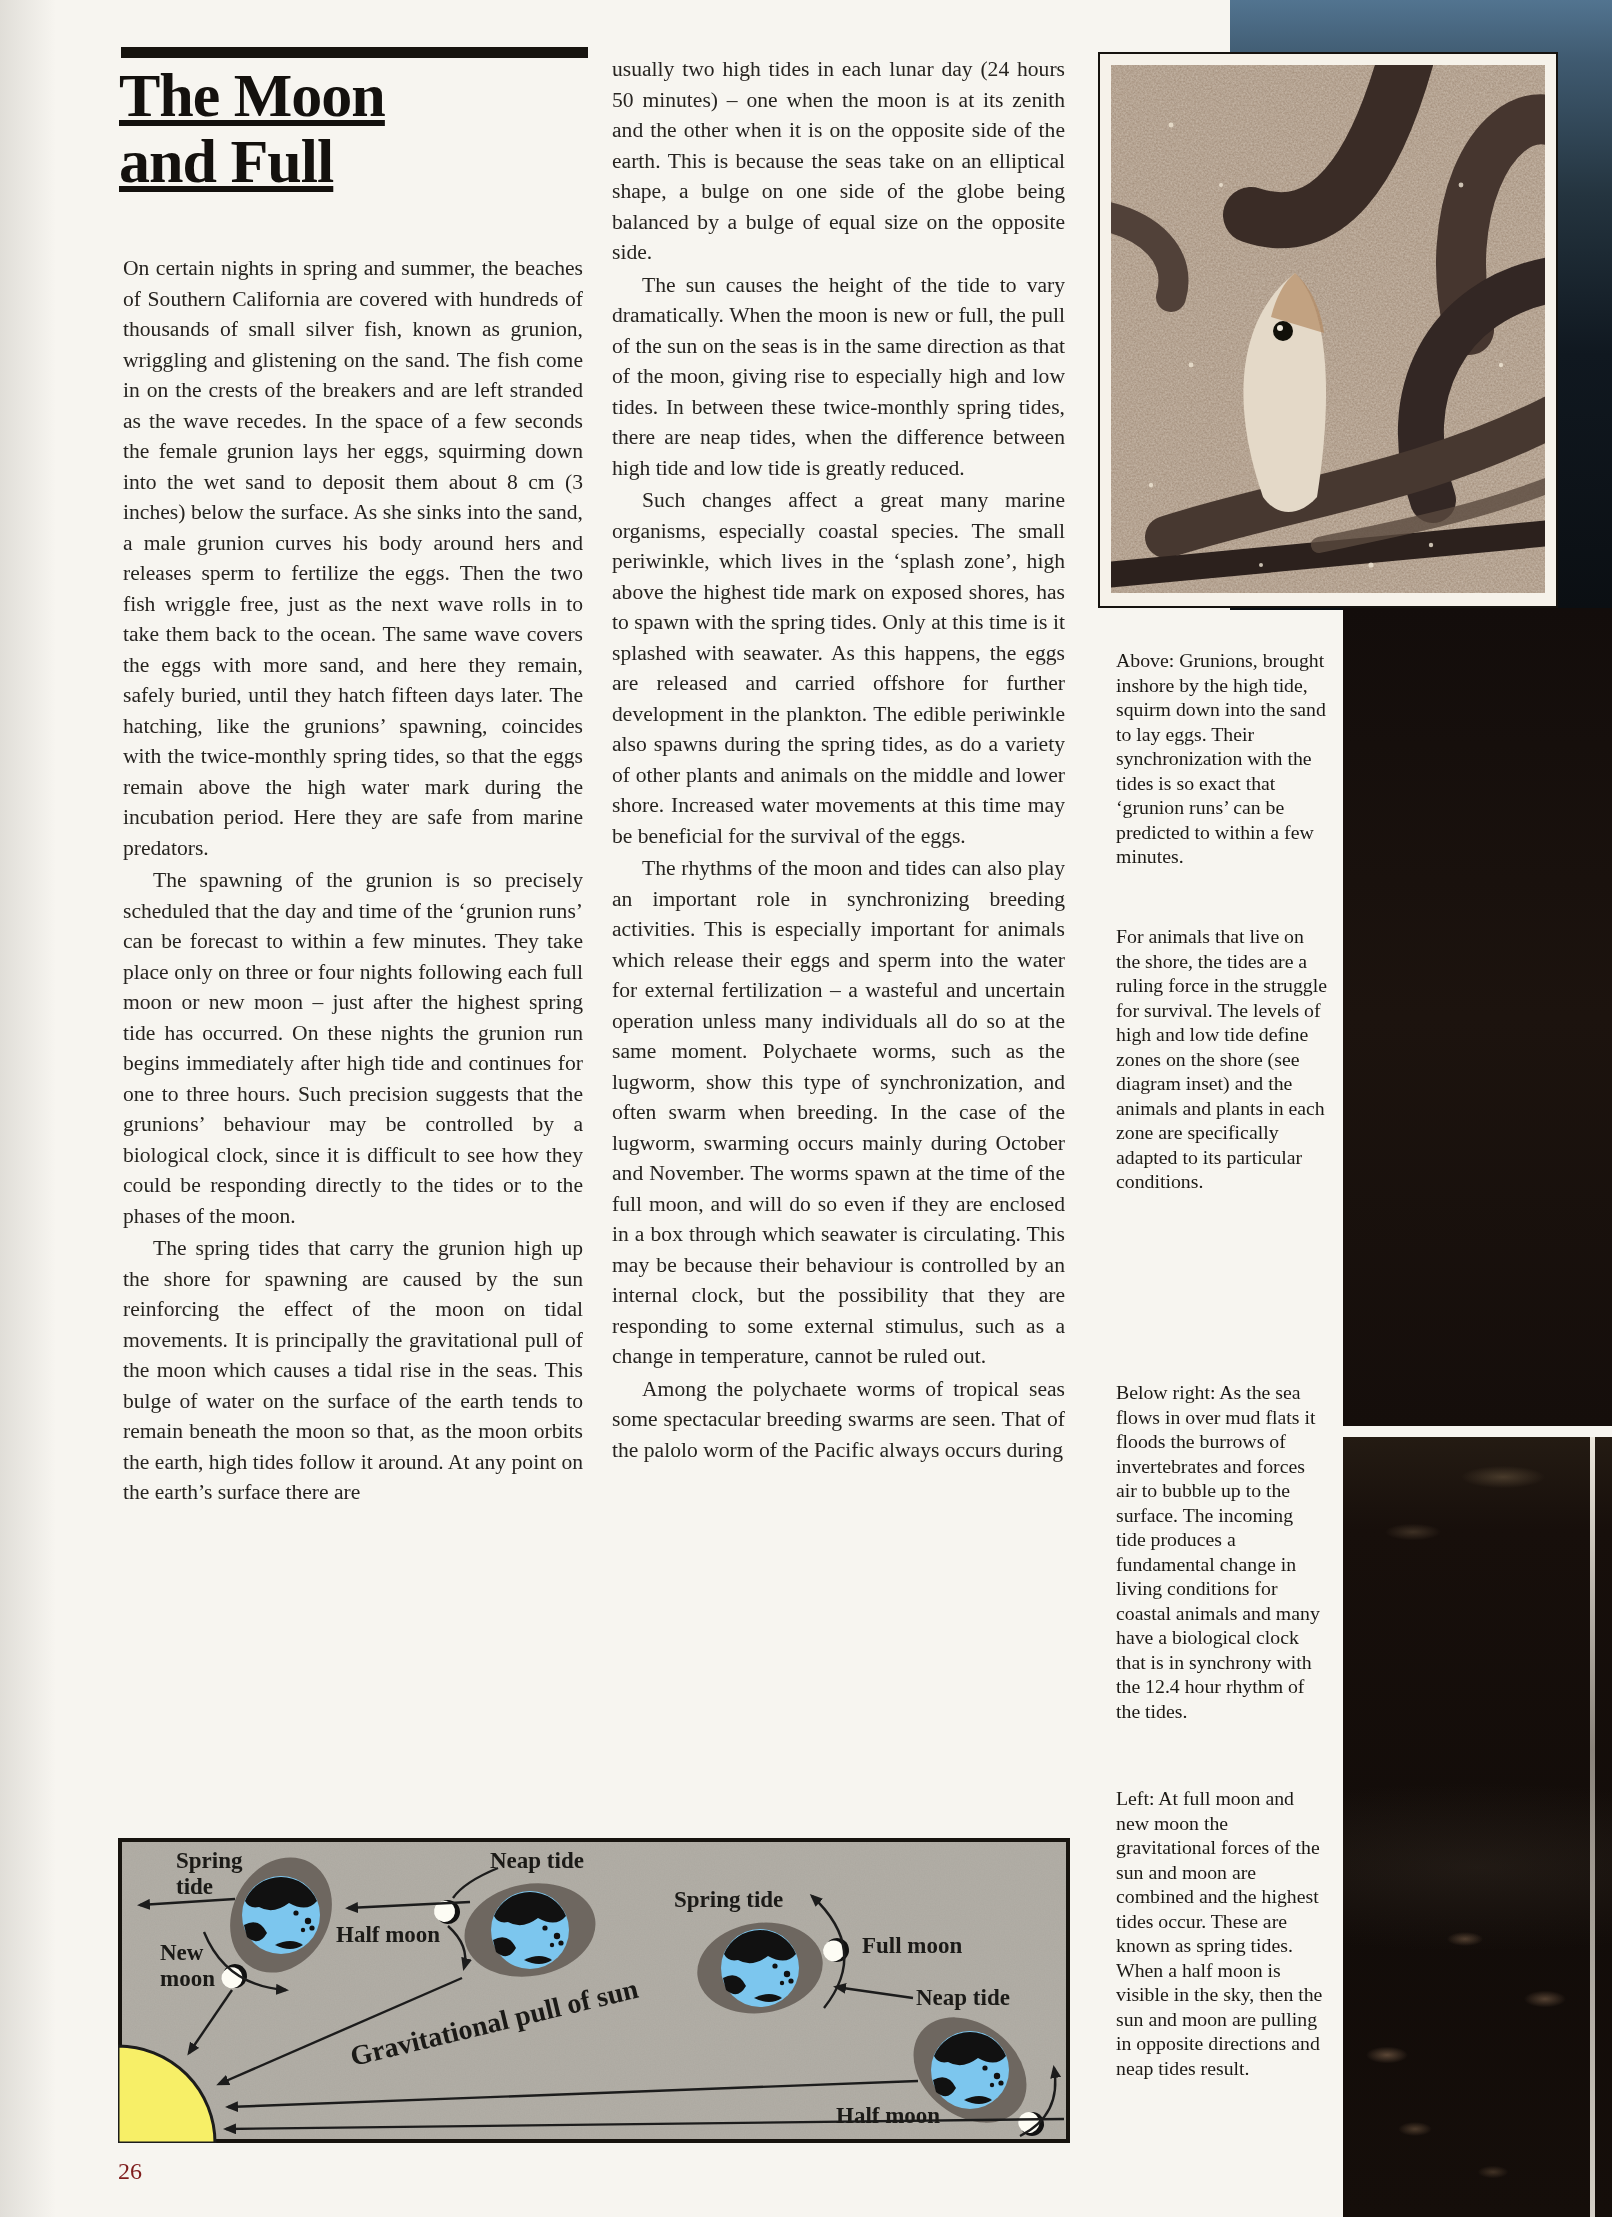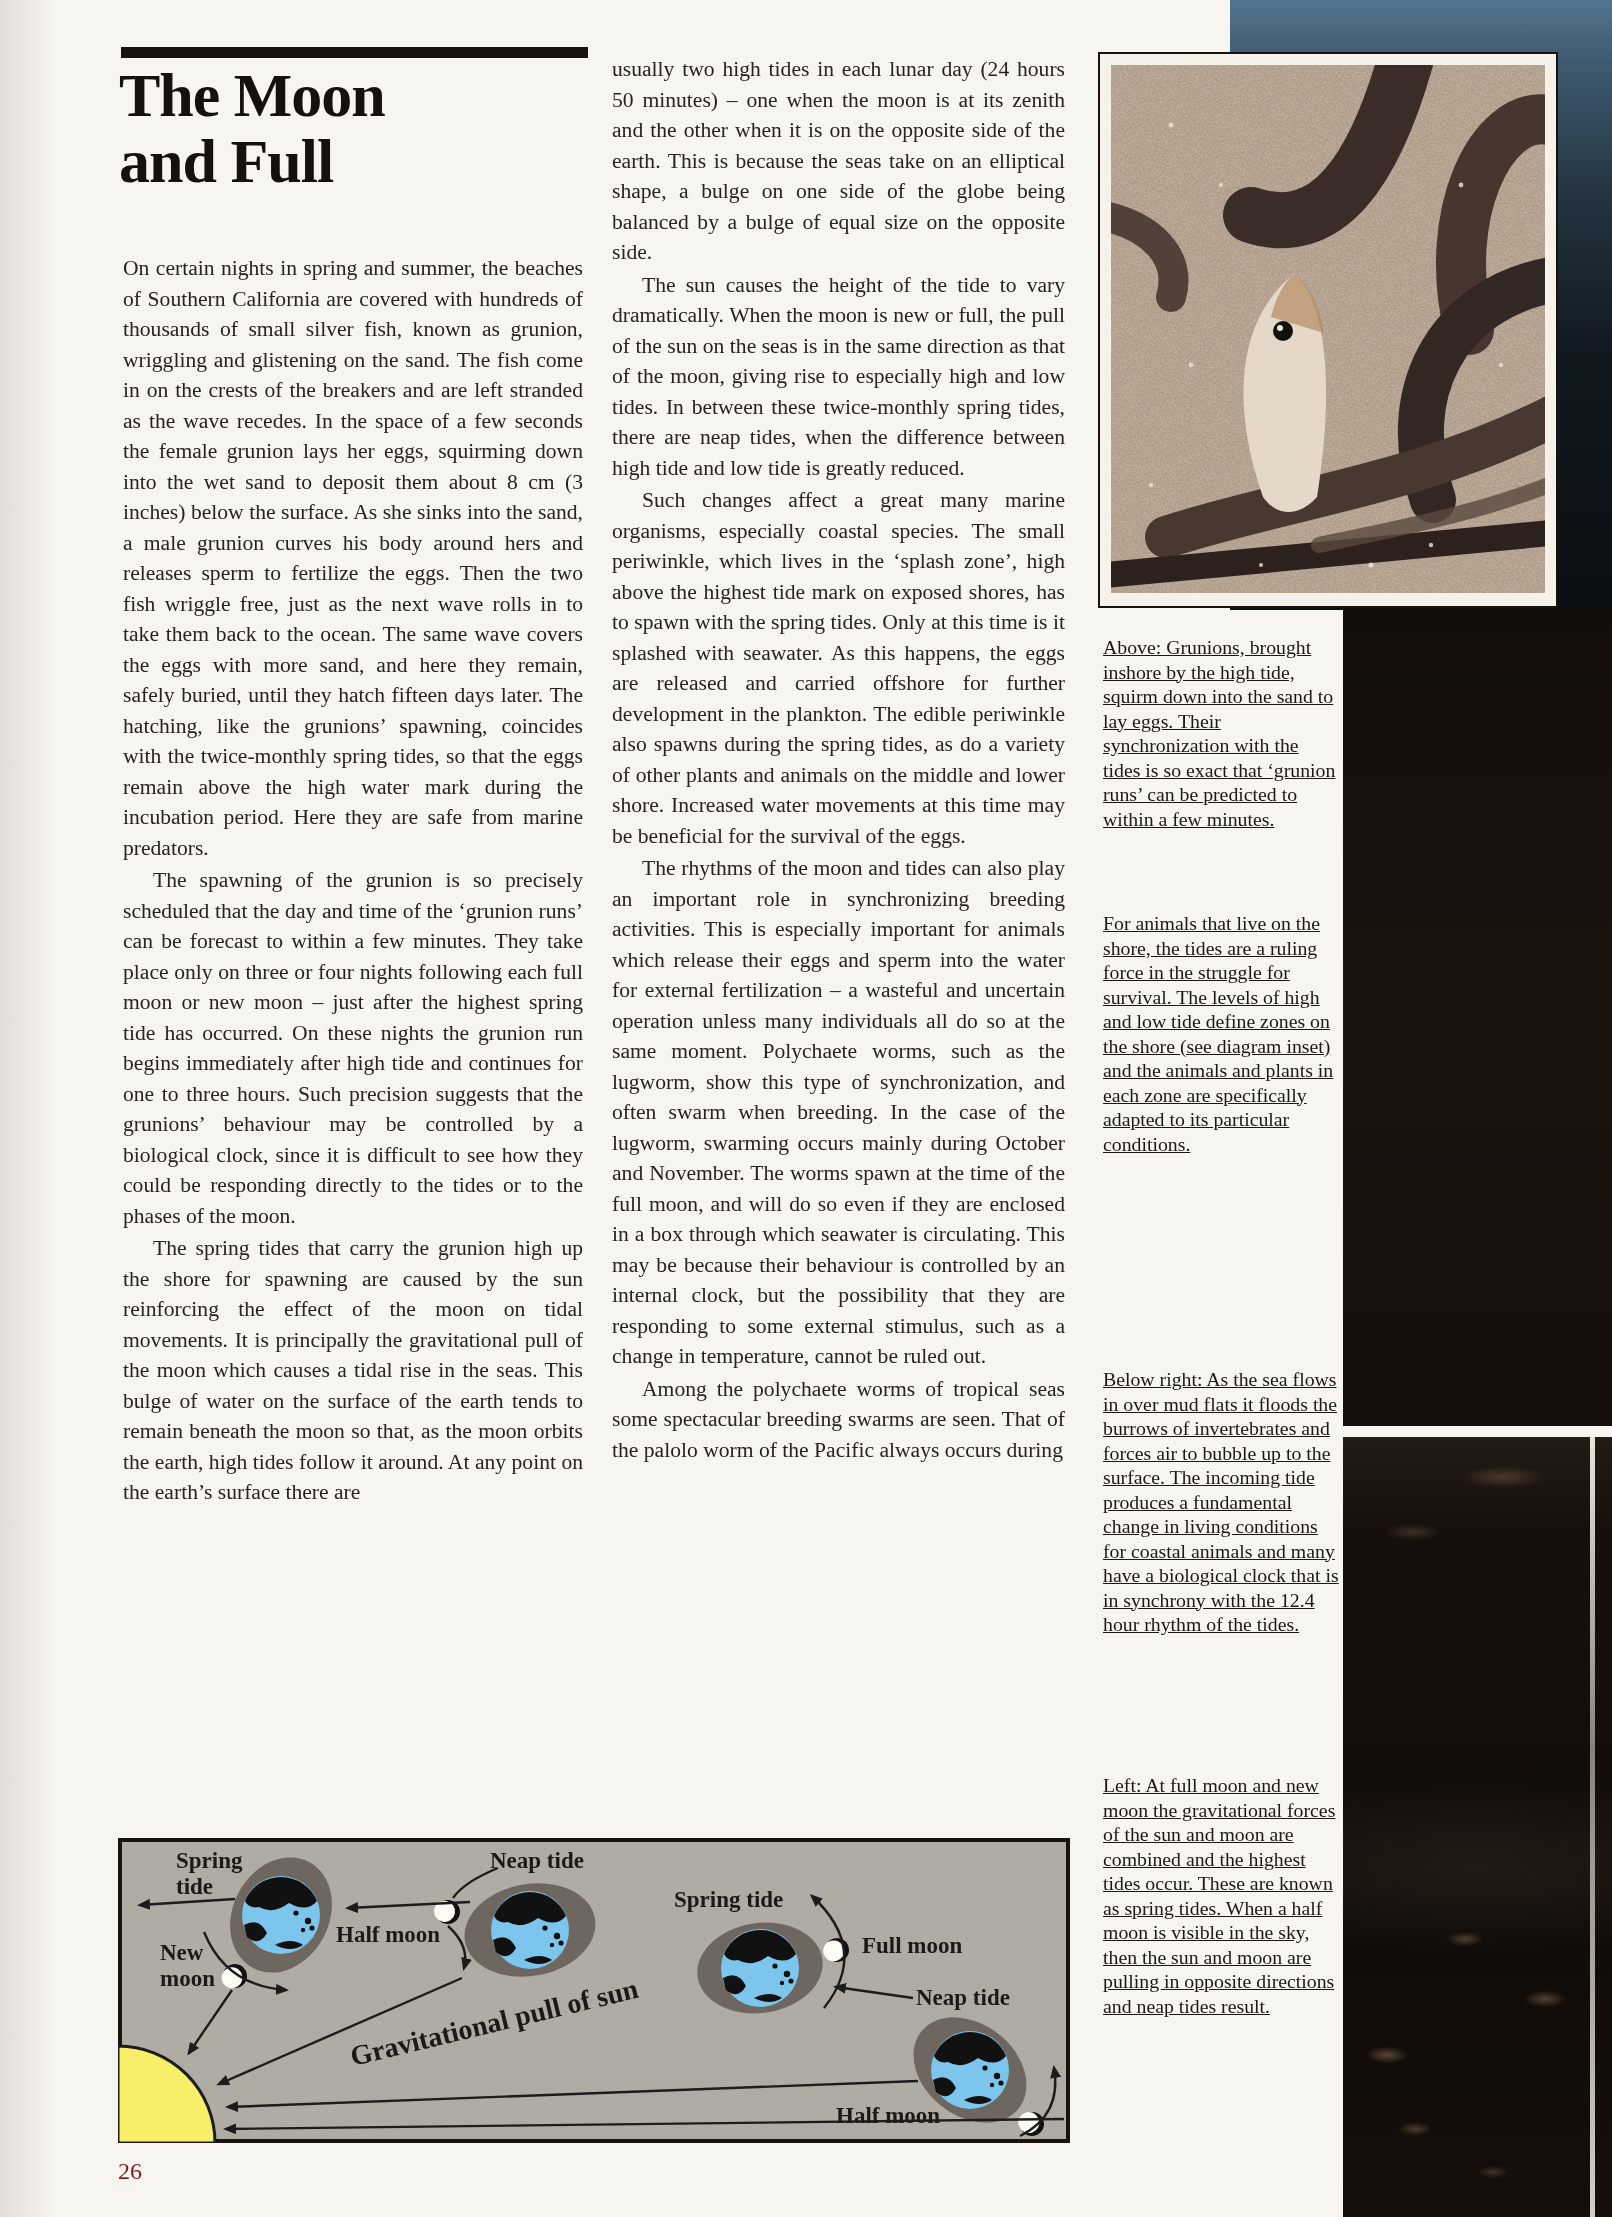--- a/index.html
+++ b/index.html
@@ -5,30 +5,30 @@
   html,body{margin:0;padding:0;}
   body{width:1612px;height:2217px;position:relative;background:#f7f5f0;
        font-family:"Liberation Serif","DejaVu Serif",serif;color:#262320;overflow:hidden;}
   .abs{position:absolute;}
   
   .page-edge{left:0;top:0;width:70px;height:2217px;
      background:linear-gradient(90deg,rgba(120,115,105,.18),rgba(120,115,105,0) 80%);}
   
   .title-rule{left:121px;top:47px;width:467px;height:11px;background:#17140f;}
   .title{left:119px;top:62px;width:480px;font-weight:bold;font-size:62px;line-height:66px;
-     letter-spacing:-1px;color:#14110e;}
+     letter-spacing:-1px;color:#14110e;text-decoration:underline;}
   
   .col{text-align:justify;font-size:21.6px;line-height:30.5px;color:#272420;}
   .col p{margin:2px;}
   .col p.ind{text-indent:30px;}
   .col1{left:121px;top:251px;width:464px;}
   .col2{left:610px;top:52px;width:457px;}
   
   .cap{left:1100px;width:243px;font-size:19.8px;line-height:24.5px;color:#1c1915;}
-  .cap p{margin:3px;text-decoration:underline;}
+  .cap p{margin:16px;}
   
   .photo-frame{left:1098px;top:52px;width:460px;height:556px;box-sizing:border-box;
      background:#f6f2ea;border:2px solid #16130f;padding:11px;}
   .photo-frame svg{display:block;}
   
   .panel-blue{left:1230px;top:0;width:382px;height:610px;
      background:linear-gradient(180deg,#527490 0%,#3f5a70 10%,#24343f 32%,#101820 58%,#0b0f13 100%);}
   .panel-mid{left:1343px;top:608px;width:269px;height:818px;
      background:linear-gradient(180deg,#130d0b,#1c130e 50%,#150e0b);}
   .panel-photo{left:1343px;top:1437px;width:269px;height:780px;background-color:#130d0a;

